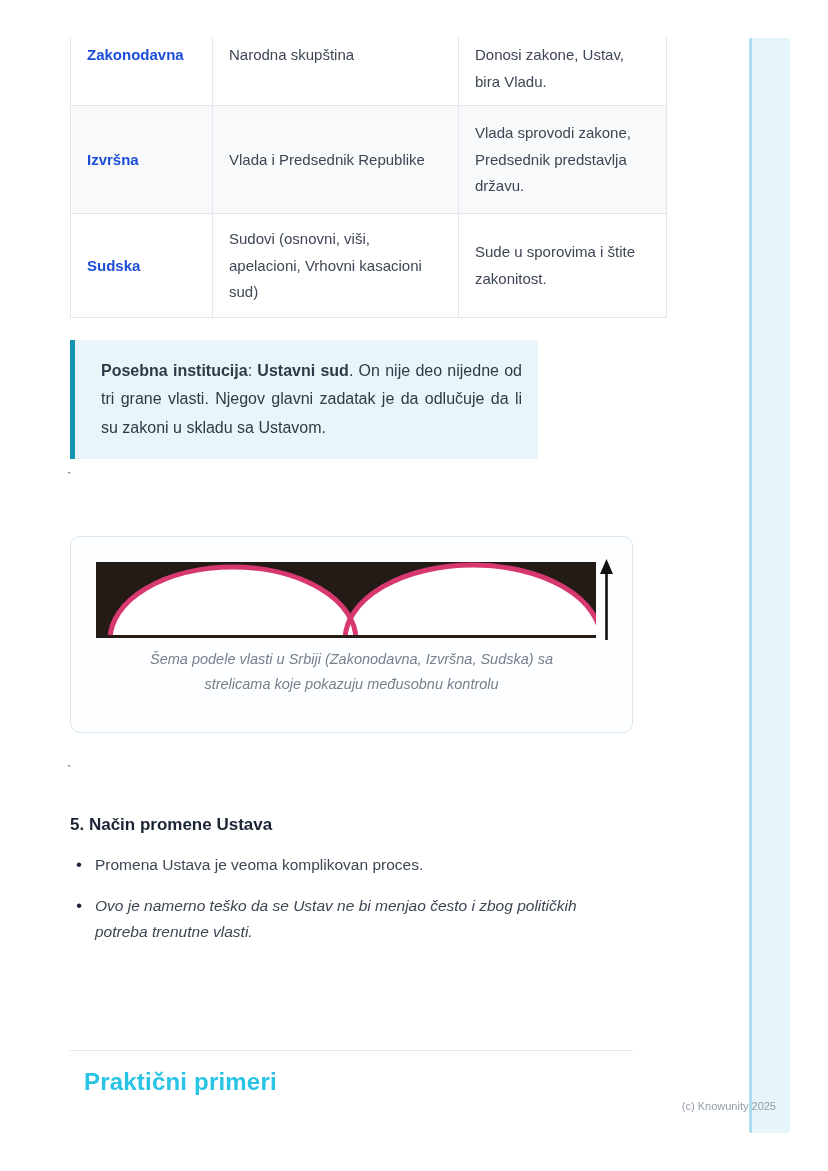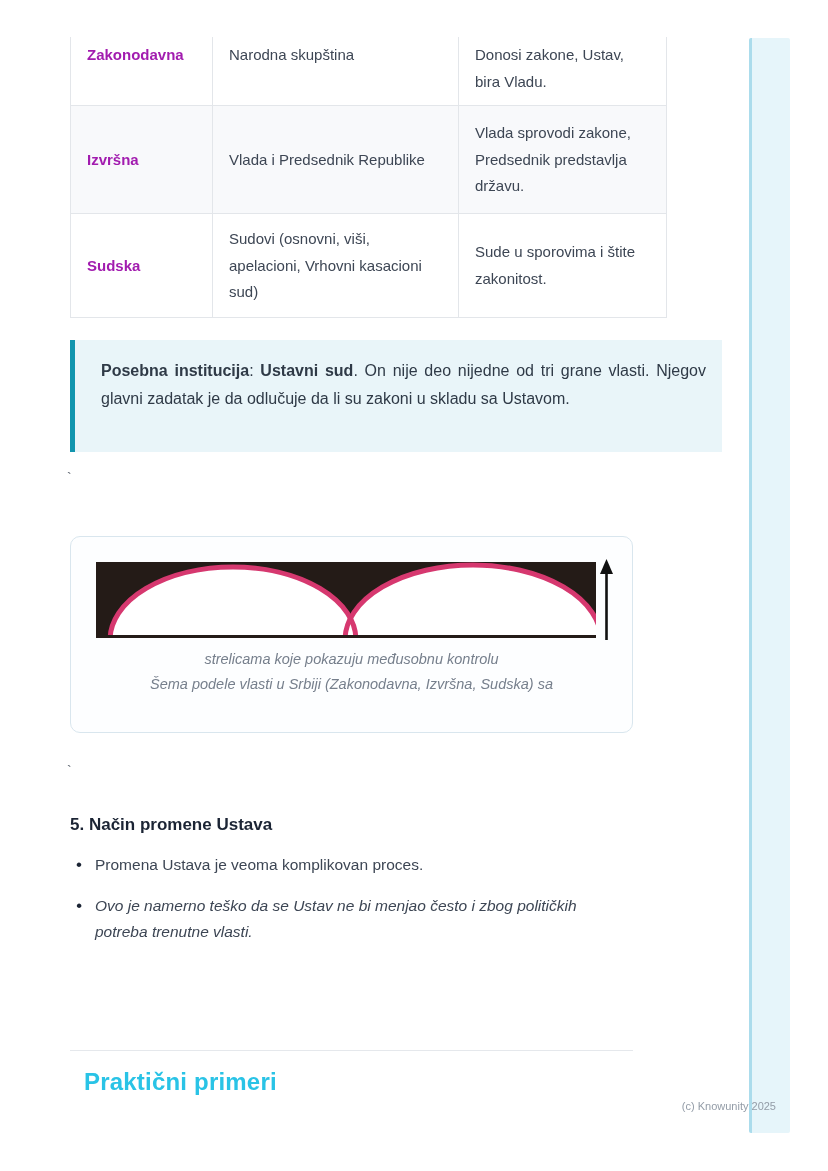--- a/index.html
+++ b/index.html
@@ -30,31 +30,31 @@
     font-size: 15px; line-height: 1.78;
   }
   .gov-table td {
     border: 1px solid #e3e6ea;
     padding: 10px 16px;
     vertical-align: middle;
     color: #3d4654;
   }
   .gov-table tr td { border-top: none; }
   .gov-table tr + tr td { border-top: 1px solid #e3e6ea; }
-  .gov-table .c1 { width: 142px; font-weight: 700; color: #a21caf; }
+  .gov-table .c1 { width: 142px; font-weight: 700; color: #1d4ed8; }
   .gov-table .c2 { width: 246px; }
   .gov-table .c3 { width: 208px; }
   .gov-table tr.r1 { height: 64px; }
   .gov-table tr.r1 td { vertical-align: top; padding-top: 5px; }
   .gov-table tr.r2 { height: 108px; background: #f8f9fb; }
   .gov-table tr.r3 { height: 104px; }
 
   
   .callout {
-    position: absolute; left: 70px; top: 340px; width: 652px; min-height: 112px;
+    position: absolute; left: 70px; top: 340px; width: 468px; min-height: 112px;
     background: #e9f5f9;
     border-left: 5px solid #1295ae;
     padding: 17px 16px 17px 26px;
     font-size: 16px; line-height: 1.78;
     color: #2f3a47;
     text-align: justify;
   }
 
   .tick {
     position: absolute; left: 67px;
@@ -163,22 +163,22 @@
       <ellipse cx="377" cy="78" rx="128" ry="75" fill="#ffffff"></ellipse>
       <ellipse cx="137" cy="78" rx="123" ry="73" fill="none" stroke="#d6386f" stroke-width="5"></ellipse>
       <ellipse cx="377" cy="78" rx="128" ry="75" fill="none" stroke="#d6386f" stroke-width="5"></ellipse>
       <rect x="0" y="73" width="500" height="3" fill="#241b17"></rect>
     </svg>
     <svg class="arrow" viewBox="0 0 17 84">
       <line x1="8.5" y1="82" x2="8.5" y2="14" stroke="#111111" stroke-width="2.6"></line>
       <polygon points="8.5,1 2,16 15,16" fill="#111111"></polygon>
     </svg>
     <div class="caption">
+      <div>Šema podele vlasti u Srbiji (Zakonodavna, Izvršna, Sudska) sa</div>
       <div>strelicama koje pokazuju međusobnu kontrolu</div>
-      <div>Šema podele vlasti u Srbiji (Zakonodavna, Izvršna, Sudska) sa</div>
     </div>
   </div>
 
   <div class="tick t2">`</div>
 
   <div class="h3">5. Način promene Ustava</div>
 
   <ul class="bullets">
     <li><span>Promena Ustava je veoma komplikovan proces.</span></li>
     <li class="em"><span>Ovo je namerno teško da se Ustav ne bi menjao često i zbog političkih potreba trenutne vlasti.</span></li>

